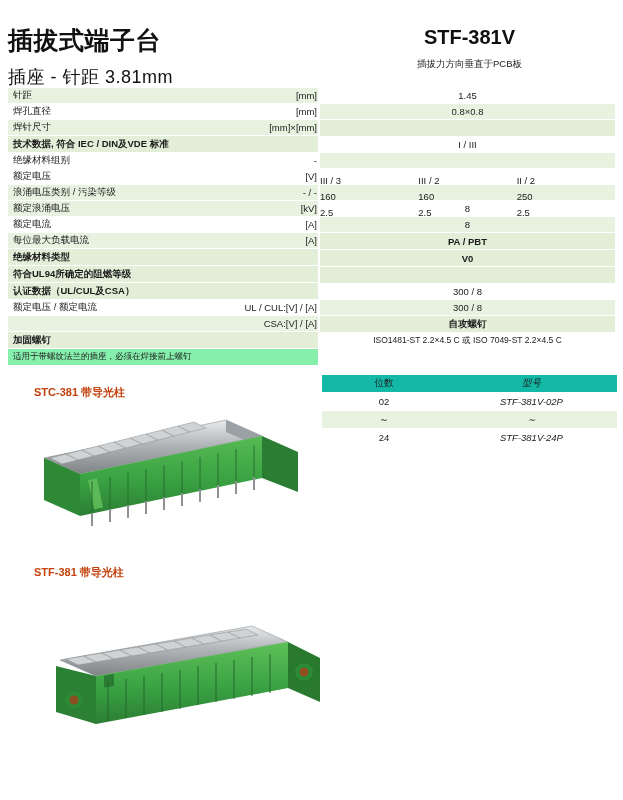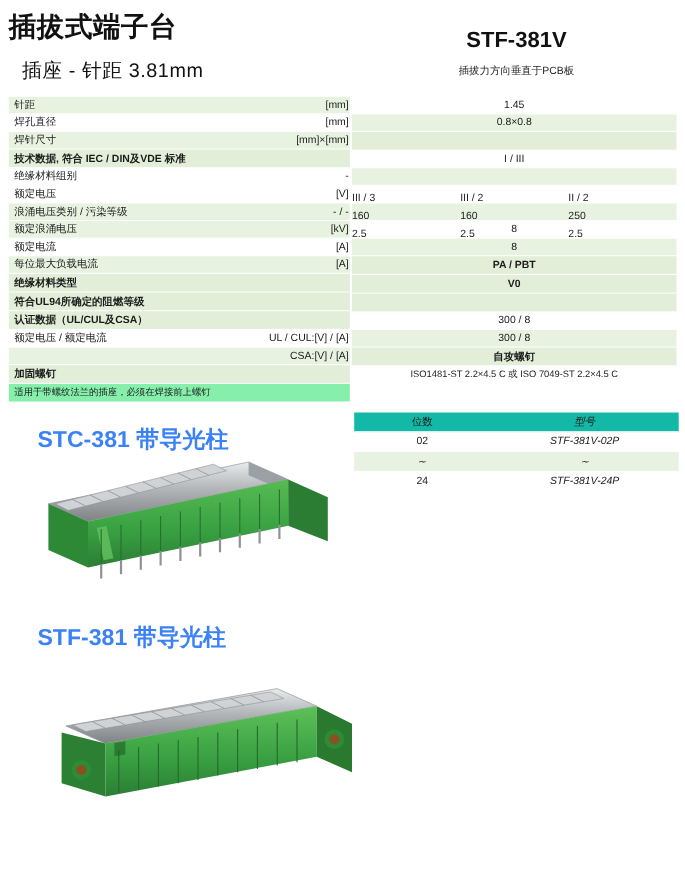--- a/index.html
+++ b/index.html
@@ -11,28 +11,28 @@
     color: #1a1a1a;
   }
   .page {
     position: relative;
     width: 623px; height: 800px;
     overflow: hidden;
   }
 
   
   .header-left {
-    position: absolute; left: 8px; top: 12px; width: 310px;
+    position: absolute; left: 8px; top: 27px; width: 310px;
   }
   .title-main {
     font-size: 25px; font-weight: bold; letter-spacing: 0.5px;
     color: #111; margin: 0 0 10px 0; line-height: 1.1;
   }
   .title-sub {
-    font-size: 18px; font-weight: normal; color: #111; margin: 12px;
+    font-size: 18px; font-weight: normal; color: #111; margin: 0;
     letter-spacing: 0.5px;
   }
   .header-right {
     position: absolute; left: 322px; top: 26px; width: 295px;
     text-align: center;
   }
   .model-name {
     font-size: 20px; font-weight: bold; color: #111; margin: 0 0 9px 0;
   }
   .model-note {
@@ -100,21 +100,21 @@
   }
   .order-row {
     display: flex; height: 18px; align-items: center;
     border-bottom: 1px solid #ffffff;
   }
   .oc1 { flex: 0 0 42%; text-align: center; }
   .oc2 { flex: 1 1 auto; text-align: center; font-style: italic; }
 
   
   .prod-title {
-    position: absolute; font-size: 21px; font-weight: bold; color: #3b82f6;
+    position: absolute; font-size: 11px; font-weight: bold; color: #c2410c;
   }
   #prod1-title { left: 34px; top: 385px; }
   #prod2-title { left: 34px; top: 565px; }
 
   .photo {
     position: absolute;
   }
   svg { display: block; }
 </style>
 </head>

